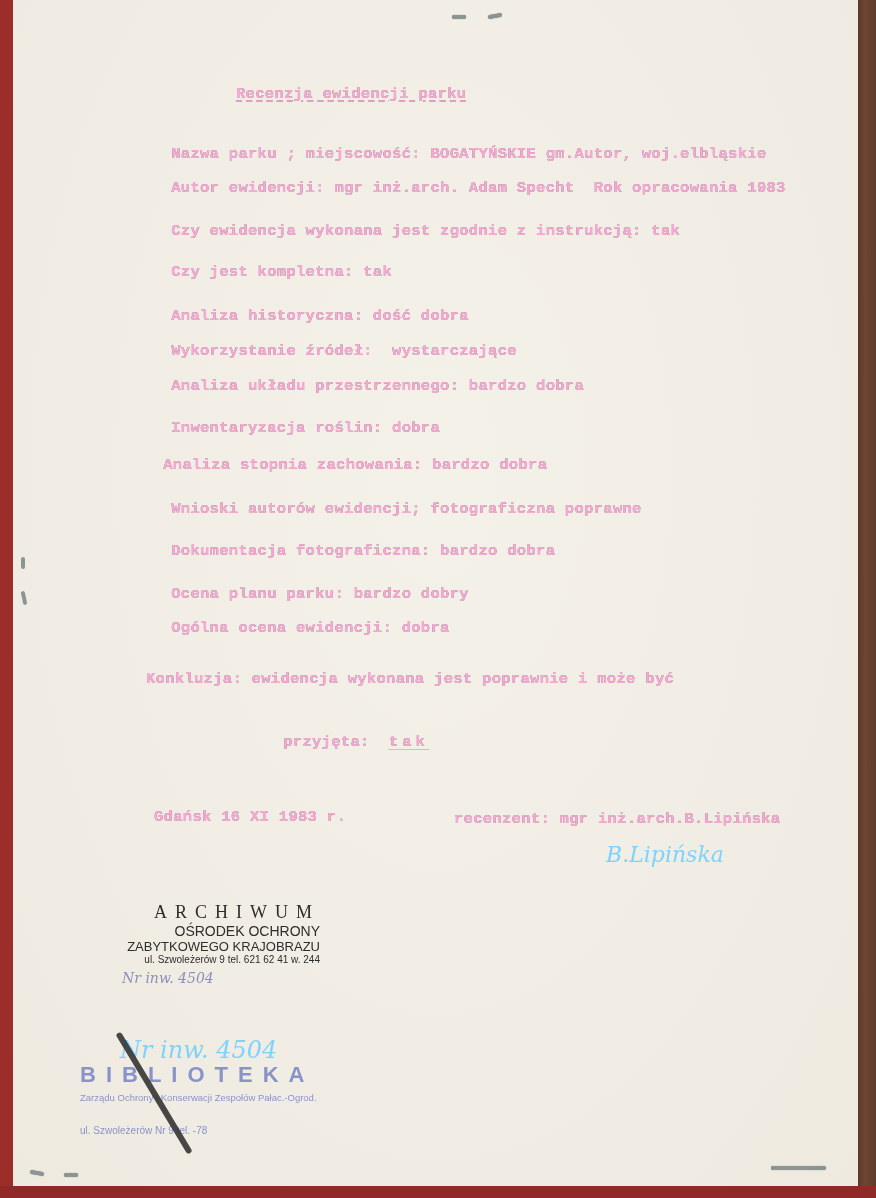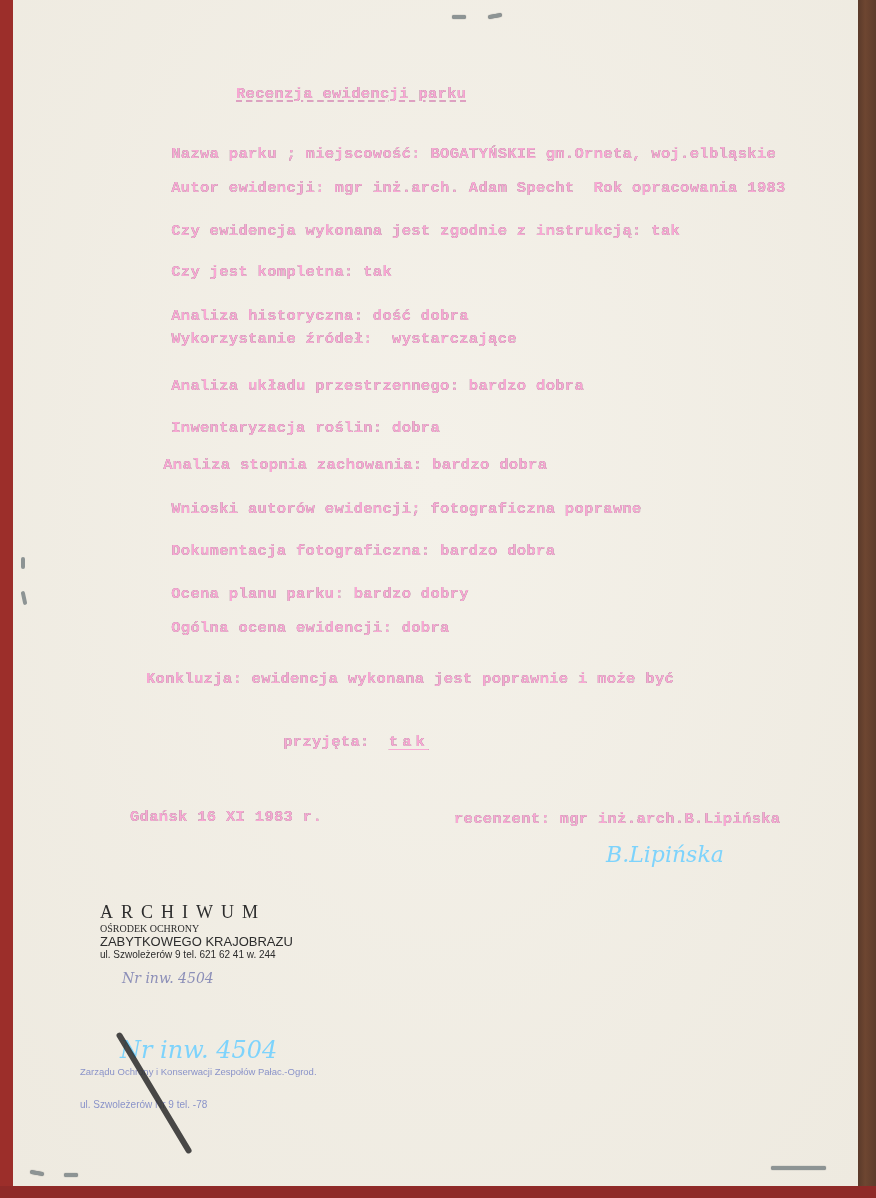--- a/index.html
+++ b/index.html
@@ -28,24 +28,24 @@
     }
     .title { text-decoration:underline; text-decoration-style:dashed; text-underline-offset:3px; }
     .underlined { text-decoration:underline; text-underline-offset:3px; letter-spacing:4px; }
     .staple {
       position:absolute; height:4px; background:#8d9494; border-radius:2px;
       box-shadow:0 0 1px #666;
     }
     .staple-v { position:absolute; width:4px; background:#8d9494; border-radius:2px; }
     .stamp-archiwum {
       position:absolute; left:100px; top:902px; width:220px; color:#2d2d2d;
-      font-family:"Liberation Sans", sans-serif; text-align:left;
+      font-family:"Liberation Sans", sans-serif; text-align:right;
     }
     .stamp-archiwum .a1 { font-family:"Liberation Serif", serif; font-size:18px; letter-spacing:8px; }
-    .stamp-archiwum .a2 { font-size:10px;font-family:Liberation Serif, serif; }
+    .stamp-archiwum .a2 { font-size:14px; }
     .stamp-archiwum .a3 { font-size:13px; }
     .stamp-archiwum .a4 { font-size:10px; }
     .handwritten {
       position:absolute; color:#7dd3fc; font-family:"DejaVu Serif", serif; font-style:italic;
     }
     .stamp-biblio {
       position:absolute; left:80px; top:1062px; color:#8a93c9; font-family:"Liberation Sans", sans-serif;
     }
     .stamp-biblio .b1 { font-size:22px; letter-spacing:10px; font-weight:bold; }
     .stamp-biblio .b2 { font-size:9.5px; margin-top:4px; }
@@ -66,35 +66,35 @@
 <div class="staple" style="left:488px;top:14px;width:14px;transform:rotate(-10deg);"></div>
 <div class="staple" style="left:30px;top:1171px;width:14px;transform:rotate(10deg);"></div>
 <div class="staple" style="left:64px;top:1173px;width:14px;"></div>
 <div class="staple" style="left:771px;top:1166px;width:55px;"></div>
 <div class="staple-v" style="left:21px;top:557px;height:12px;"></div>
 <div class="staple-v" style="left:22px;top:591px;height:14px;transform:rotate(-12deg);"></div>
 
 <div class="typed title" style="left:236px;top:85px;">Recenzja ewidencji parku</div>
 
 <div class="typed" style="left:152px;top:127px;">
-  <span>Nazwa parku ; miejscowość:</span> <span>BOGATYŃSKIE gm.Orneta, woj.elbląskie</span>
+  <span>Nazwa parku ; miejscowość:</span> <span>BOGATYŃSKIE gm.Autor, woj.elbląskie</span>
 </div>
 <div class="typed" style="left:152px;top:161px;">
   <span>Autor ewidencji:</span> <span>mgr inż.arch. Adam Specht  Rok opracowania 1983</span>
 </div>
 <div class="typed" style="left:152px;top:204px;">
   <span>Czy ewidencja wykonana jest zgodnie z instrukcją:</span> <span>tak</span>
 </div>
 <div class="typed" style="left:152px;top:245px;">
   <span>Czy jest kompletna:</span> <span>tak</span>
 </div>
 <div class="typed" style="left:152px;top:289px;text-align:center;">
   <span>Analiza historyczna:</span> <span>dość dobra</span>
 </div>
-<div class="typed" style="left:152px;top:312px;font-family:Liberation Mono, monospace;">
+<div class="typed" style="left:152px;top:324px;font-family:Liberation Mono, monospace;">
   <span>Wykorzystanie źródeł:</span> <span> wystarczające</span>
 </div>
 <div class="typed" style="left:152px;top:359px;">
   <span>Analiza układu przestrzennego:</span> <span>bardzo dobra</span>
 </div>
 <div class="typed" style="left:152px;top:401px;">
   <span>Inwentaryzacja roślin:</span> <span>dobra</span>
 </div>
 <div class="typed" style="left:144px;top:438px;">
   <span>Analiza stopnia zachowania:</span> <span>bardzo dobra</span>
@@ -110,30 +110,31 @@
 </div>
 <div class="typed" style="left:152px;top:601px;">
   <span>Ogólna ocena ewidencji:</span> <span>dobra</span>
 </div>
 
 <div class="typed" style="left:146px;top:670px;">Konkluzja: ewidencja wykonana jest poprawnie i może być</div>
 <div class="typed" style="left:264px;top:715px;">
   <span>przyjęta:</span>  <span class="underlined">tak</span>
 </div>
 
-<div class="typed" style="left:130px;top:808px;">Gdańsk 16 XI 1983 r.</div>
+<div class="typed" style="left:154px;top:808px;">Gdańsk 16 XI 1983 r.</div>
 <div class="typed" style="left:454px;top:810px;">recenzent: mgr inż.arch.B.Lipińska</div>
 <div class="handwritten" style="left:606px;top:842px;font-size:22px;">B.Lipińska</div>
 
 <div class="stamp-archiwum">
   <div class="a1">ARCHIWUM</div>
   <div class="a2">OŚRODEK OCHRONY</div>
   <div class="a3">ZABYTKOWEGO KRAJOBRAZU</div>
   <div class="a4">ul. Szwoleżerów 9  tel. 621 62 41 w. 244</div>
 </div>
 <div class="handwritten" style="left:122px;top:970px;font-size:14px;color:#8c8fb8;">Nr inw. 4504</div>
 
 <div class="handwritten" style="left:120px;top:1036px;font-size:24px;">Nr inw. 4504</div>
 <div class="stamp-biblio">
+  <div class="b1">BIBLIOTEKA</div>
   <div class="b2">Zarządu Ochrony i Konserwacji Zespołów Pałac.-Ogrod.</div>
   <div class="b3">ul. Szwoleżerów Nr 9     tel.        -78</div>
 </div>
 <div class="slash"></div>
 
 </body></html>

